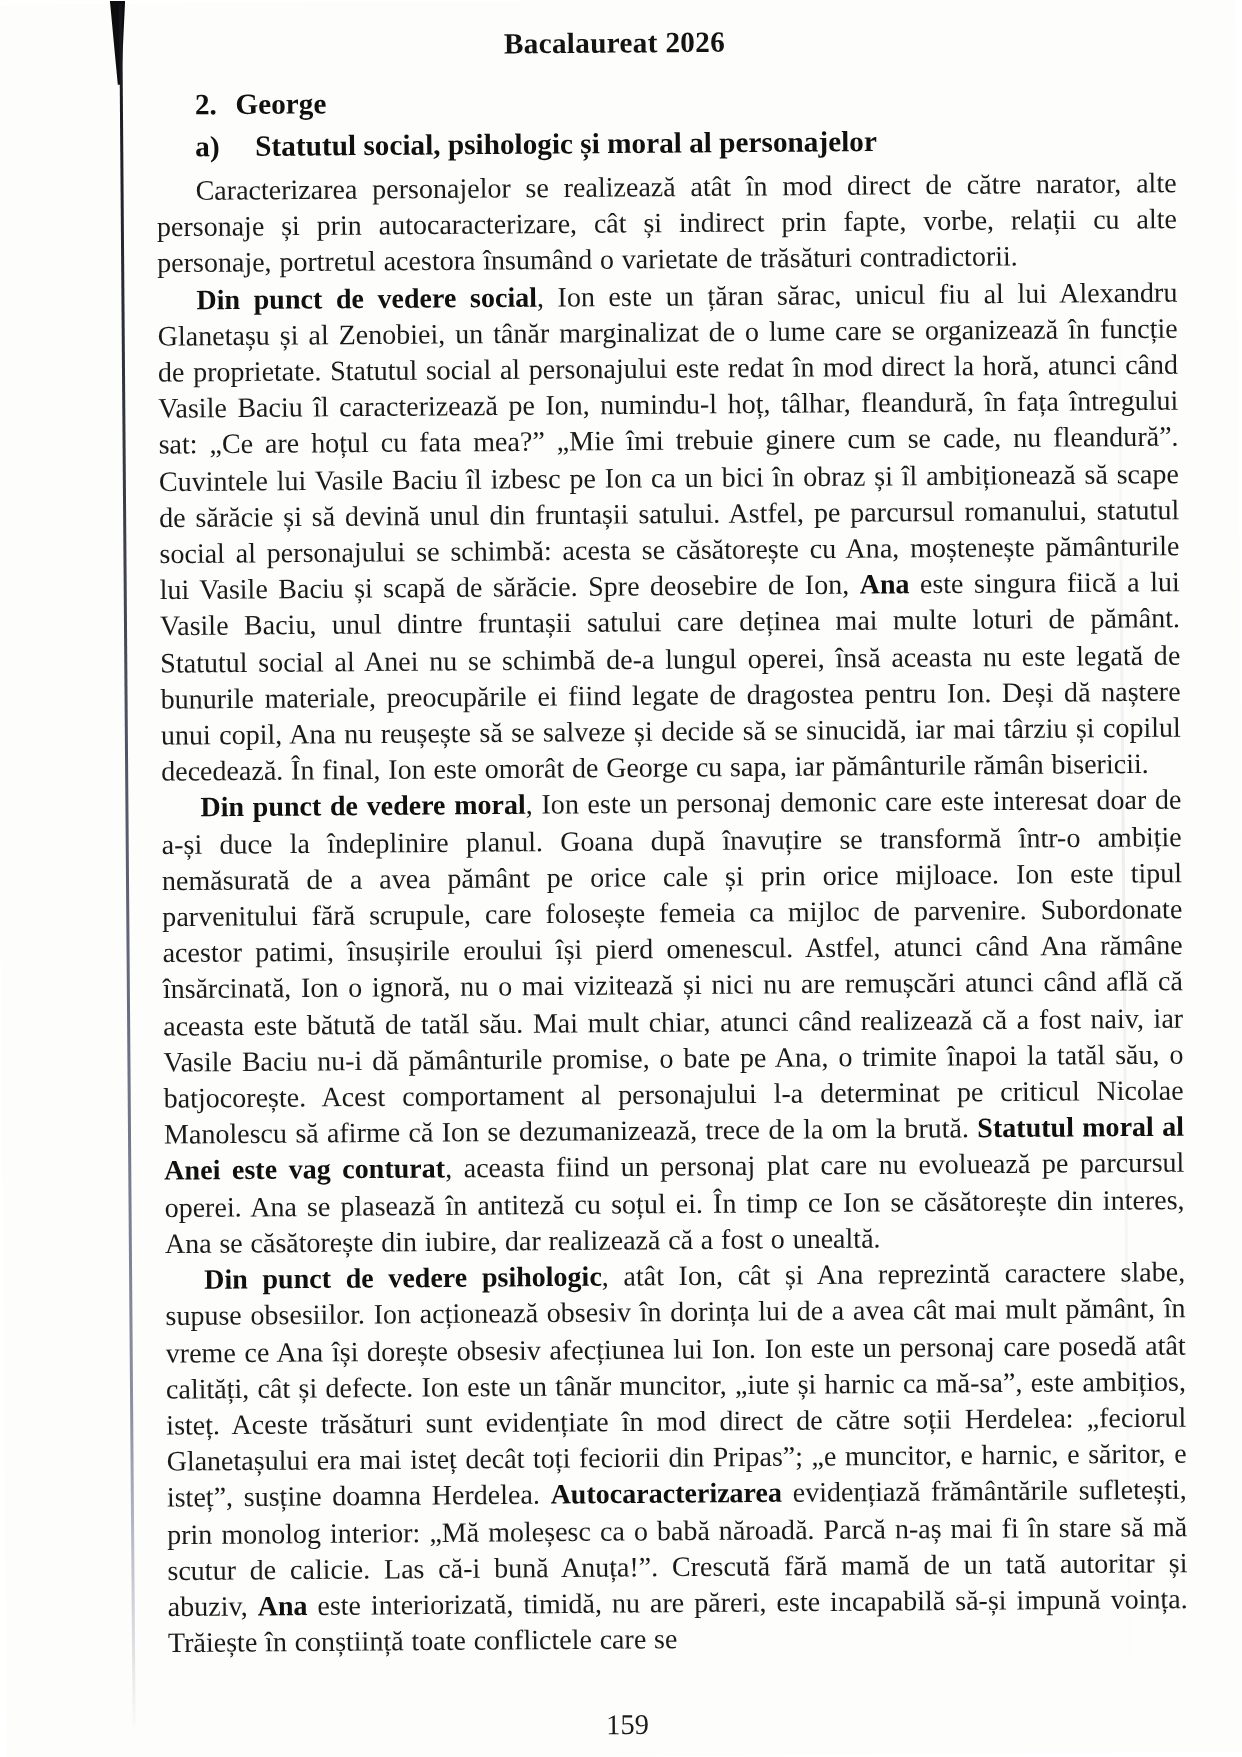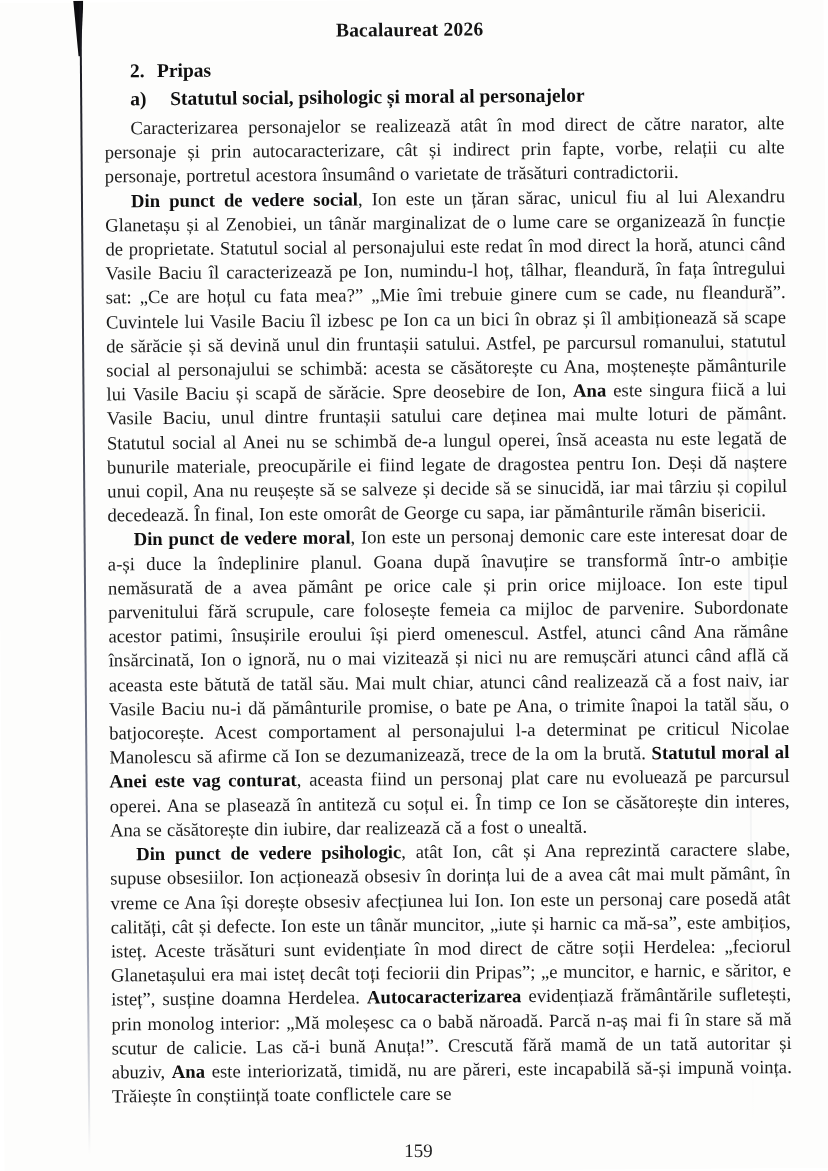--- a/index.html
+++ b/index.html
@@ -100,21 +100,21 @@
 <body>
 
 <div class="scan">
   <div class="spine-wedge"></div>
   <div class="spine"></div>
   <div class="ghost-line"></div>
 
   <div class="header">Bacalaureat 2026</div>
 
   <div class="content">
-    <div class="h-row sec"><span class="h-num">2.</span><span>Pripas</span></div>
+    <div class="h-row sec"><span class="h-num">2.</span><span>George</span></div>
     <div class="h-row sub"><span class="h-num subn">a)</span><span>Statutul social, psihologic și moral al personajelor</span></div>
     <div id="paras">
         <p class="body"><span>Caracterizarea personajelor se realizează atât în mod direct de către narator, alte personaje și prin autocaracterizare, cât și indirect prin fapte, vorbe, relații cu alte personaje, portretul acestora însumând o varietate de trăsături contradictorii.</span></p>
         <p class="body"><b>Din punct de vedere social</b><span>, Ion este un țăran sărac, unicul fiu al lui Alexandru Glanetașu și al Zenobiei, un tânăr marginalizat de o lume care se organizează în funcție de proprietate. Statutul social al personajului este redat în mod direct la horă, atunci când Vasile Baciu îl caracterizează pe Ion, numindu-l hoț, tâlhar, fleandură, în fața întregului sat: „Ce are hoțul cu fata mea?” „Mie îmi trebuie ginere cum se cade, nu fleandură”. Cuvintele lui Vasile Baciu îl izbesc pe Ion ca un bici în obraz și îl ambiționează să scape de sărăcie și să devină unul din fruntașii satului. Astfel, pe parcursul romanului, statutul social al personajului se schimbă: acesta se căsătorește cu Ana, moștenește pământurile lui Vasile Baciu și scapă de sărăcie. Spre deosebire de Ion, </span><b>Ana</b><span> este singura fiică a lui Vasile Baciu, unul dintre fruntașii satului care deținea mai multe loturi de pământ. Statutul social al Anei nu se schimbă de-a lungul operei, însă aceasta nu este legată de bunurile materiale, preocupările ei fiind legate de dragostea pentru Ion. Deși dă naștere unui copil, Ana nu reușește să se salveze și decide să se sinucidă, iar mai târziu și copilul decedează. În final, Ion este omorât de George cu sapa, iar pământurile rămân bisericii.</span></p>
         <p class="body"><b>Din punct de vedere moral</b><span>, Ion este un personaj demonic care este interesat doar de a-și duce la îndeplinire planul. Goana după înavuțire se transformă într-o ambiție nemăsurată de a avea pământ pe orice cale și prin orice mijloace. Ion este tipul parvenitului fără scrupule, care folosește femeia ca mijloc de parvenire. Subordonate acestor patimi, însușirile eroului își pierd omenescul. Astfel, atunci când Ana rămâne însărcinată, Ion o ignoră, nu o mai vizitează și nici nu are remușcări atunci când află că aceasta este bătută de tatăl său. Mai mult chiar, atunci când realizează că a fost naiv, iar Vasile Baciu nu-i dă pământurile promise, o bate pe Ana, o trimite înapoi la tatăl său, o batjocorește. Acest comportament al personajului l-a determinat pe criticul Nicolae Manolescu să afirme că Ion se dezumanizează, trece de la om la brută. </span><b>Statutul moral al Anei este vag conturat</b><span>, aceasta fiind un personaj plat care nu evoluează pe parcursul operei. Ana se plasează în antiteză cu soțul ei. În timp ce Ion se căsătorește din interes, Ana se căsătorește din iubire, dar realizează că a fost o unealtă.</span></p>
         <p class="body"><b>Din punct de vedere psihologic</b><span>, atât Ion, cât și Ana reprezintă caractere slabe, supuse obsesiilor. Ion acționează obsesiv în dorința lui de a avea cât mai mult pământ, în vreme ce Ana își dorește obsesiv afecțiunea lui Ion. Ion este un personaj care posedă atât calități, cât și defecte. Ion este un tânăr muncitor, „iute și harnic ca mă-sa”, este ambițios, isteț. Aceste trăsături sunt evidențiate în mod direct de către soții Herdelea: „feciorul Glanetașului era mai isteț decât toți feciorii din Pripas”; „e muncitor, e harnic, e săritor, e isteț”, susține doamna Herdelea. </span><b>Autocaracterizarea</b><span> evidențiază frământările sufletești, prin monolog interior: „Mă moleșesc ca o babă năroadă. Parcă n-aș mai fi în stare să mă scutur de calicie. Las că-i bună Anuța!”. Crescută fără mamă de un tată autoritar și abuziv, </span><b>Ana</b><span> este interiorizată, timidă, nu are păreri, este incapabilă să-și impună voința. Trăiește în conștiință toate conflictele care se</span></p>
       </div>
   </div>
 
   <div class="page-number">159</div>

